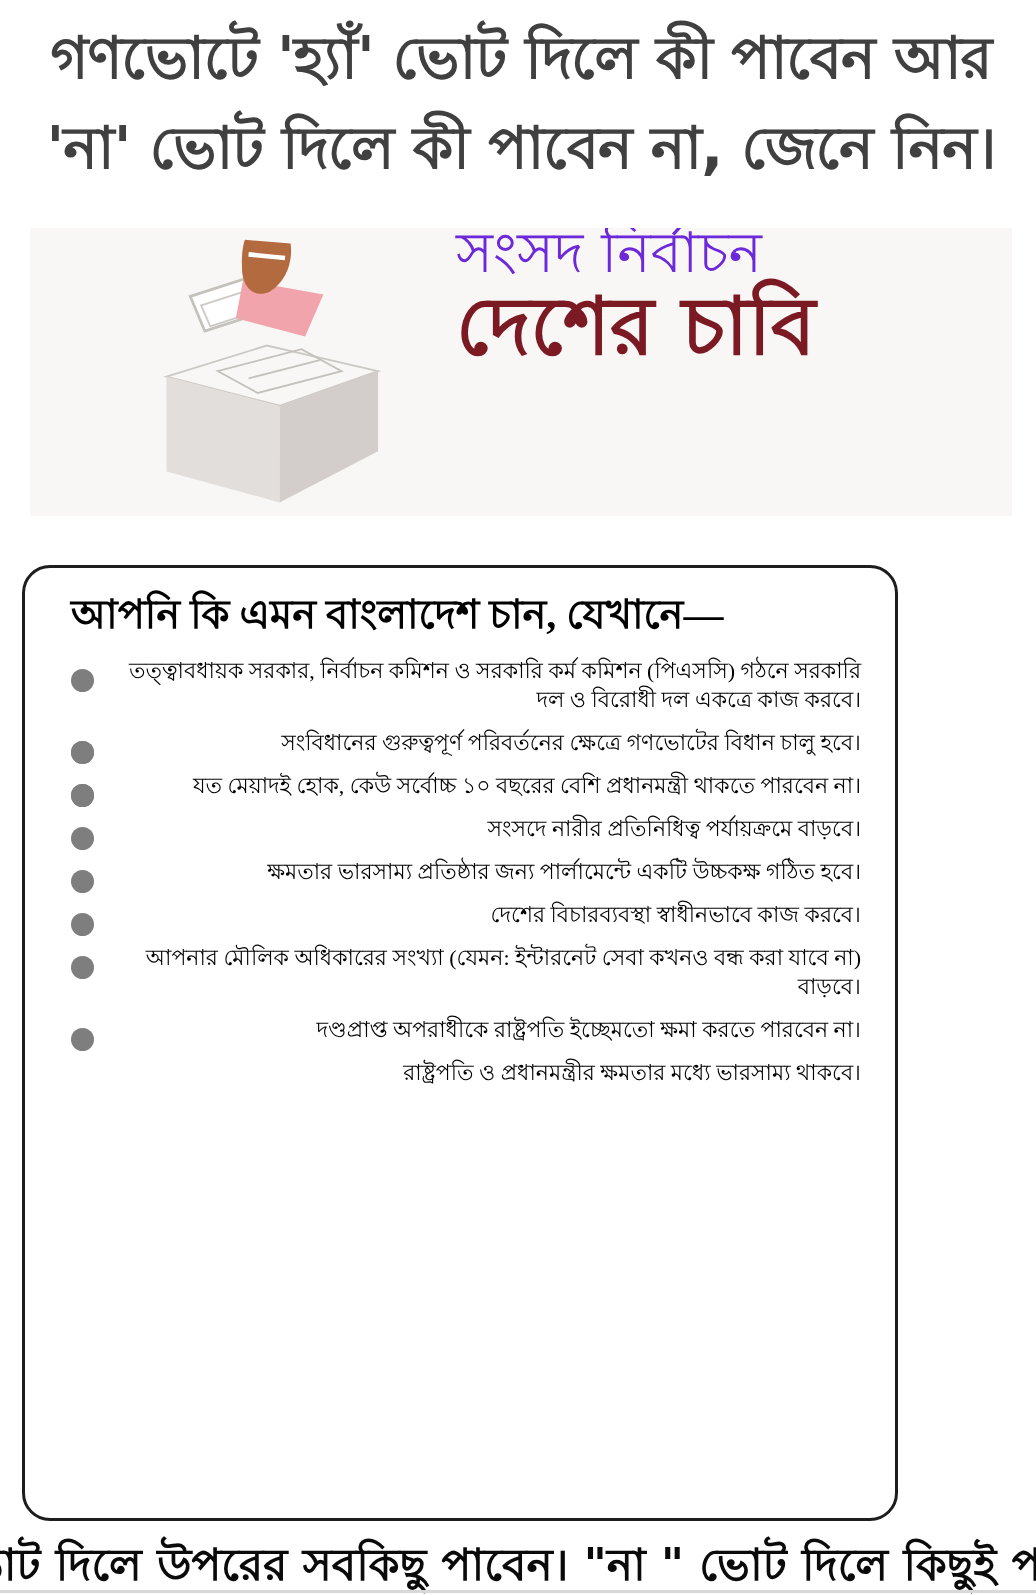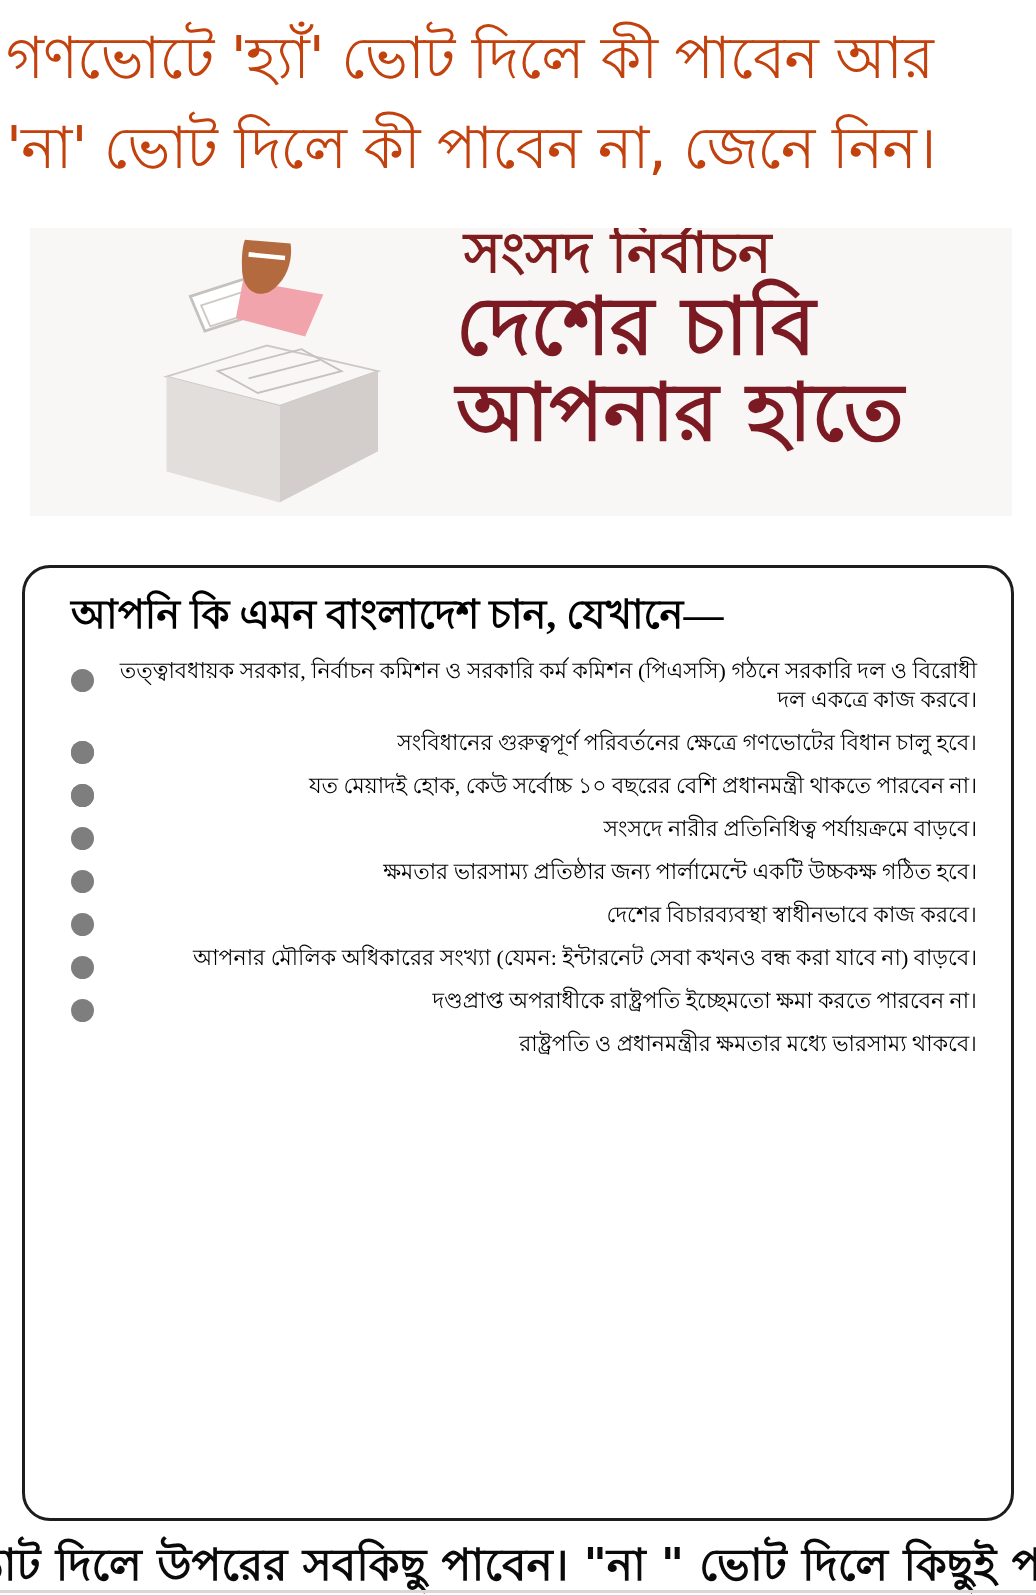--- a/index.html
+++ b/index.html
@@ -4,41 +4,41 @@
 <style>
   html,body{margin:0;padding:0;}
   body{
     width:1036px;height:1595px;position:relative;background:#ffffff;overflow:hidden;
     font-family:"Liberation Serif","DejaVu Serif",serif;color:#000;
   }
   
   .headline{
     position:absolute;top:14px;left:6px;right:0;
     font-family:"DejaVu Sans","Liberation Sans",sans-serif;
-    font-weight:400;font-size:58px;line-height:1.55;color:#c2410c;
-    white-space:nowrap;letter-spacing:-1px;
+    font-weight:700;font-size:58px;line-height:1.55;color:#404040;
+    white-space:nowrap;letter-spacing:-1px;text-align:center;
   }
   
   .hero{
     position:absolute;top:228px;left:30px;width:982px;height:288px;
     background:#f9f7f6;display:flex;align-items:flex-start;overflow:hidden;
   }
   .hero-art{margin-left:80px;flex:0 0 auto;}
   .hero-text{margin-left:36px;margin-top:-6px;}
   .hero-kicker{
     font-family:"DejaVu Sans","Liberation Sans",sans-serif;
-    font-weight:700;font-size:56px;line-height:1.1;color:#7f1d1d;white-space:nowrap;margin-left:8px;
+    font-weight:400;font-size:56px;line-height:1.1;color:#6d28d9;white-space:nowrap;
   }
   .hero-title{
     font-family:"DejaVu Sans","Liberation Sans",sans-serif;
     font-weight:800;font-size:80px;line-height:1.08;color:#7b1a23;white-space:nowrap;
   }
   
   .info-box{
-    position:absolute;top:565px;left:22px;width:992px;height:956px;box-sizing:border-box;
+    position:absolute;top:565px;left:22px;width:876px;height:956px;box-sizing:border-box;
     border:3px solid #1d1d1d;border-radius:28px;background:#fff;
     padding:22px 34px 14px 46px;overflow:hidden;
   }
   .box-heading{
     font-weight:700;font-size:40px;line-height:1.25;margin-bottom:16px;white-space:nowrap;
   }
   .li{position:relative;padding-left:46px;font-size:22px;line-height:1.32;margin-bottom:14px;text-align:right;}
   .dot{
     position:absolute;left:0;top:13px;width:23px;height:23px;border-radius:50%;
     background:#7f7e7e;display:inline-block;
@@ -78,21 +78,20 @@
       <line x1="152" y1="152" x2="230" y2="132" stroke="#c5c1bd" stroke-width="2"></line>
 
       <polygon points="62,150 186,182 186,288 62,254" fill="#e2dedb"></polygon>
 
       <polygon points="186,182 294,144 294,232 186,288" fill="#d3cecb"></polygon>
     </svg>
   </div>
   <div class="hero-text">
     <div class="hero-kicker">সংসদ নির্বাচন</div>
     <div class="hero-title">দেশের চাবি</div>
-    <div class="hero-title">আপনার হাতে</div>
   </div>
 </div>
 
 <div class="info-box">
   <div class="box-heading">আপনি কি এমন বাংলাদেশ চান, যেখানে—</div>
   <div class="bullet-list">
 
       <div class="li">
         <span class="dot"></span>
         <span>তত্ত্বাবধায়ক সরকার, নির্বাচন কমিশন ও সরকারি কর্ম কমিশন (পিএসসি) গঠনে সরকারি দল ও বিরোধী দল একত্রে কাজ করবে।</span>

